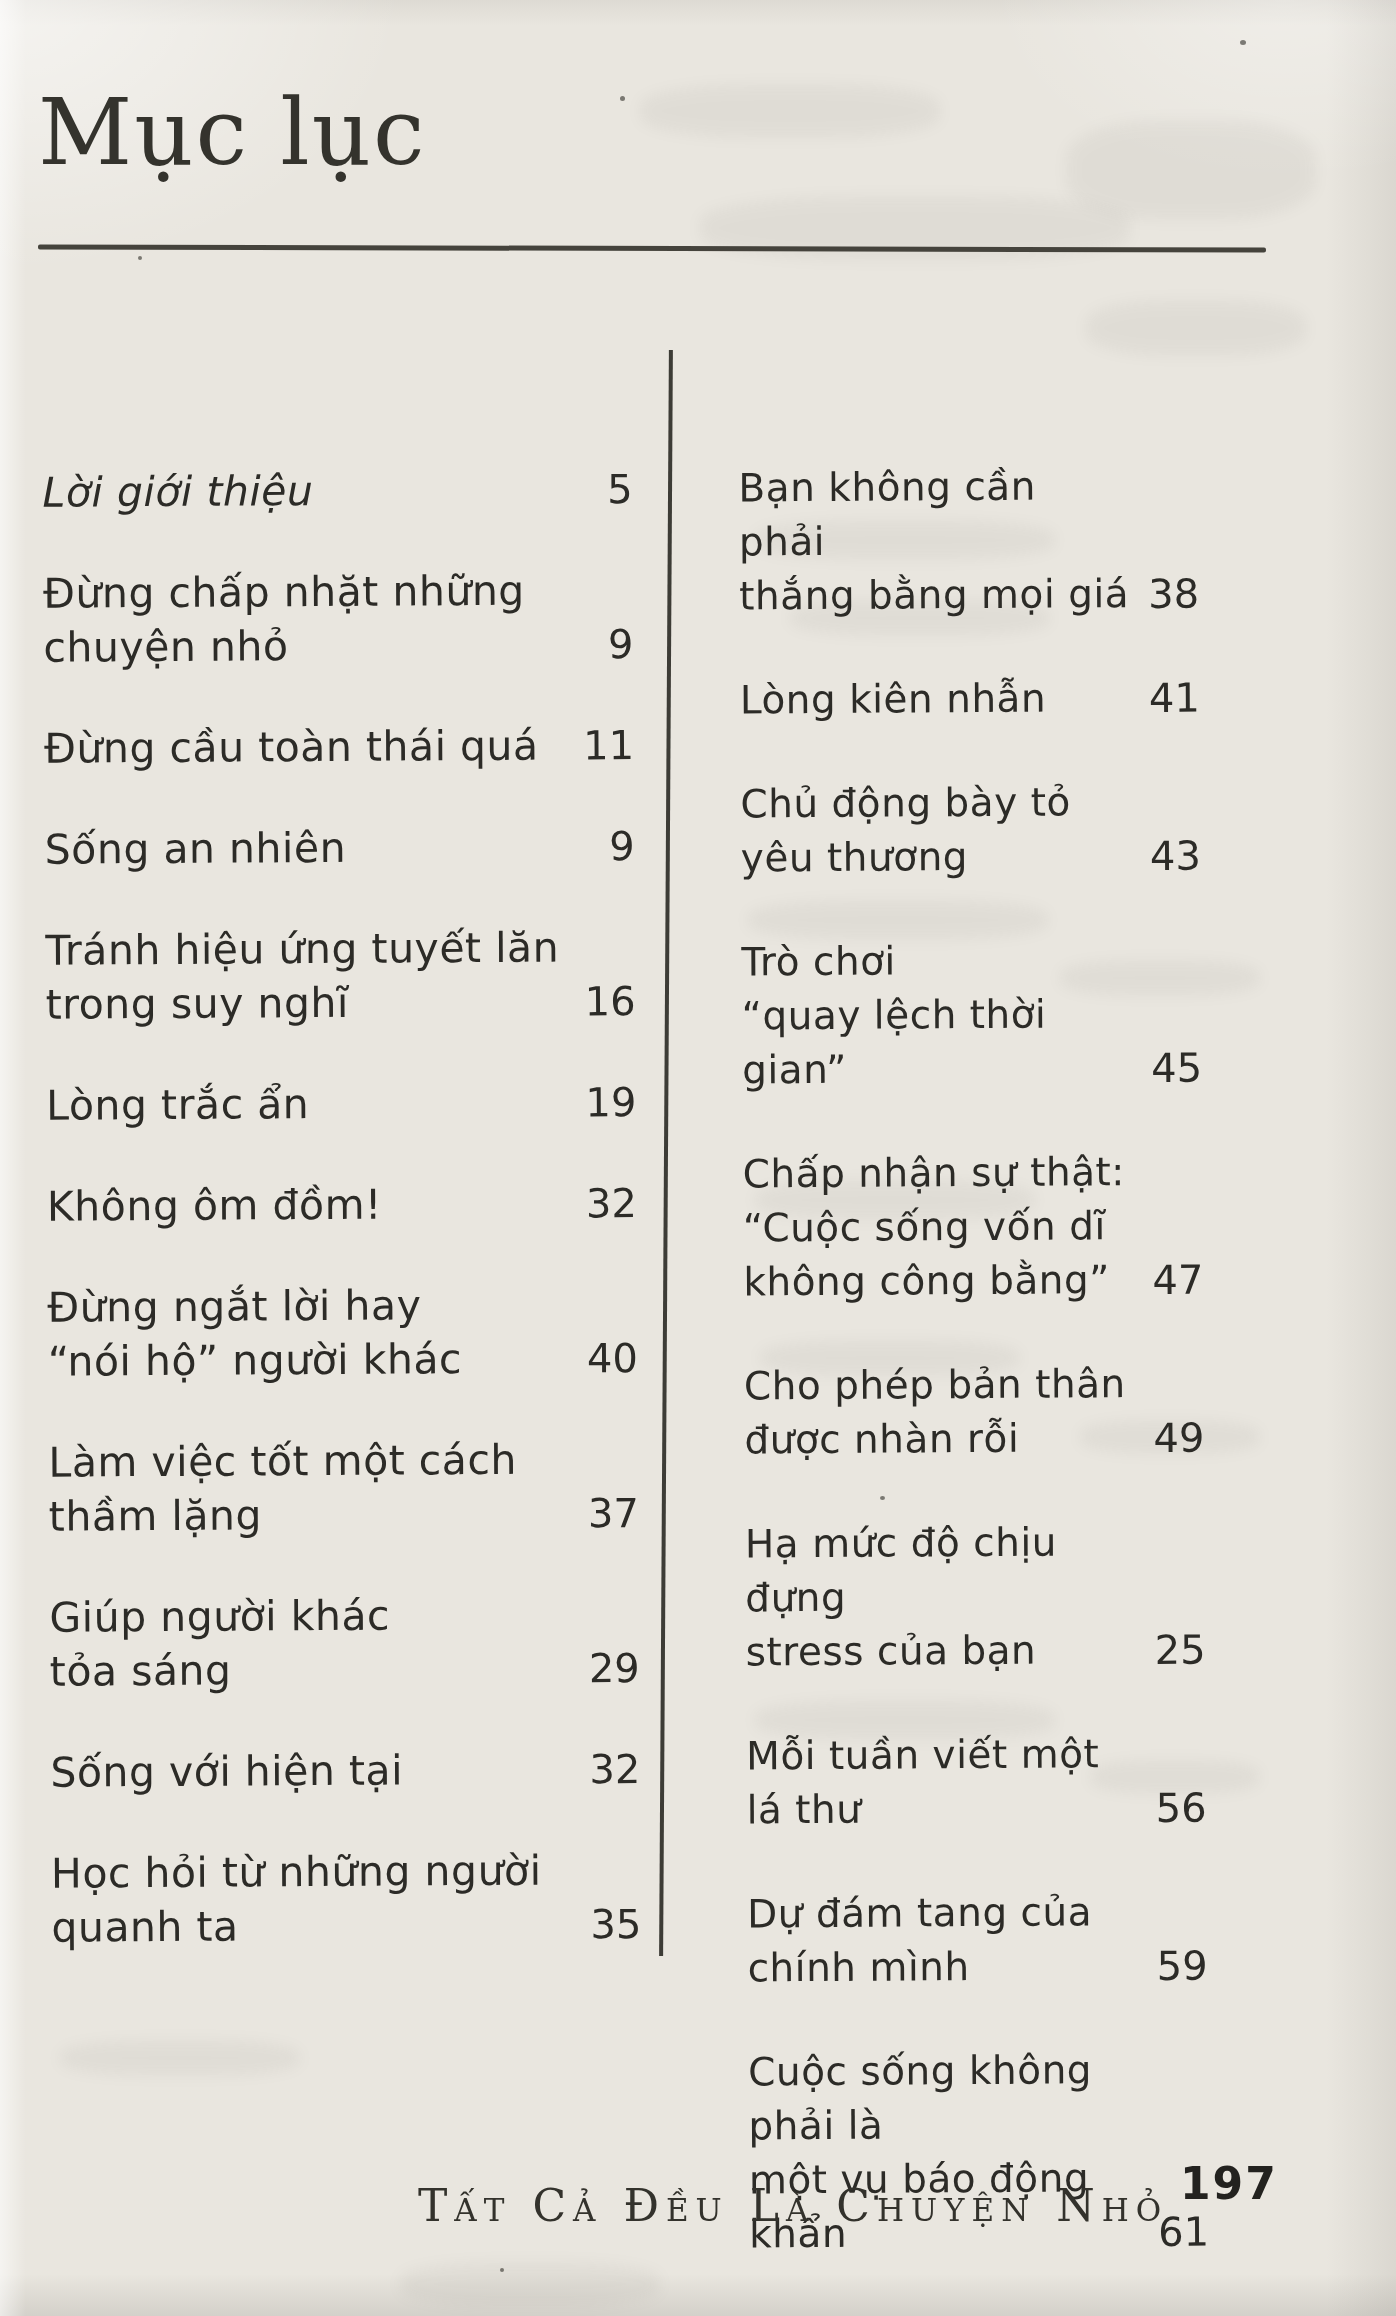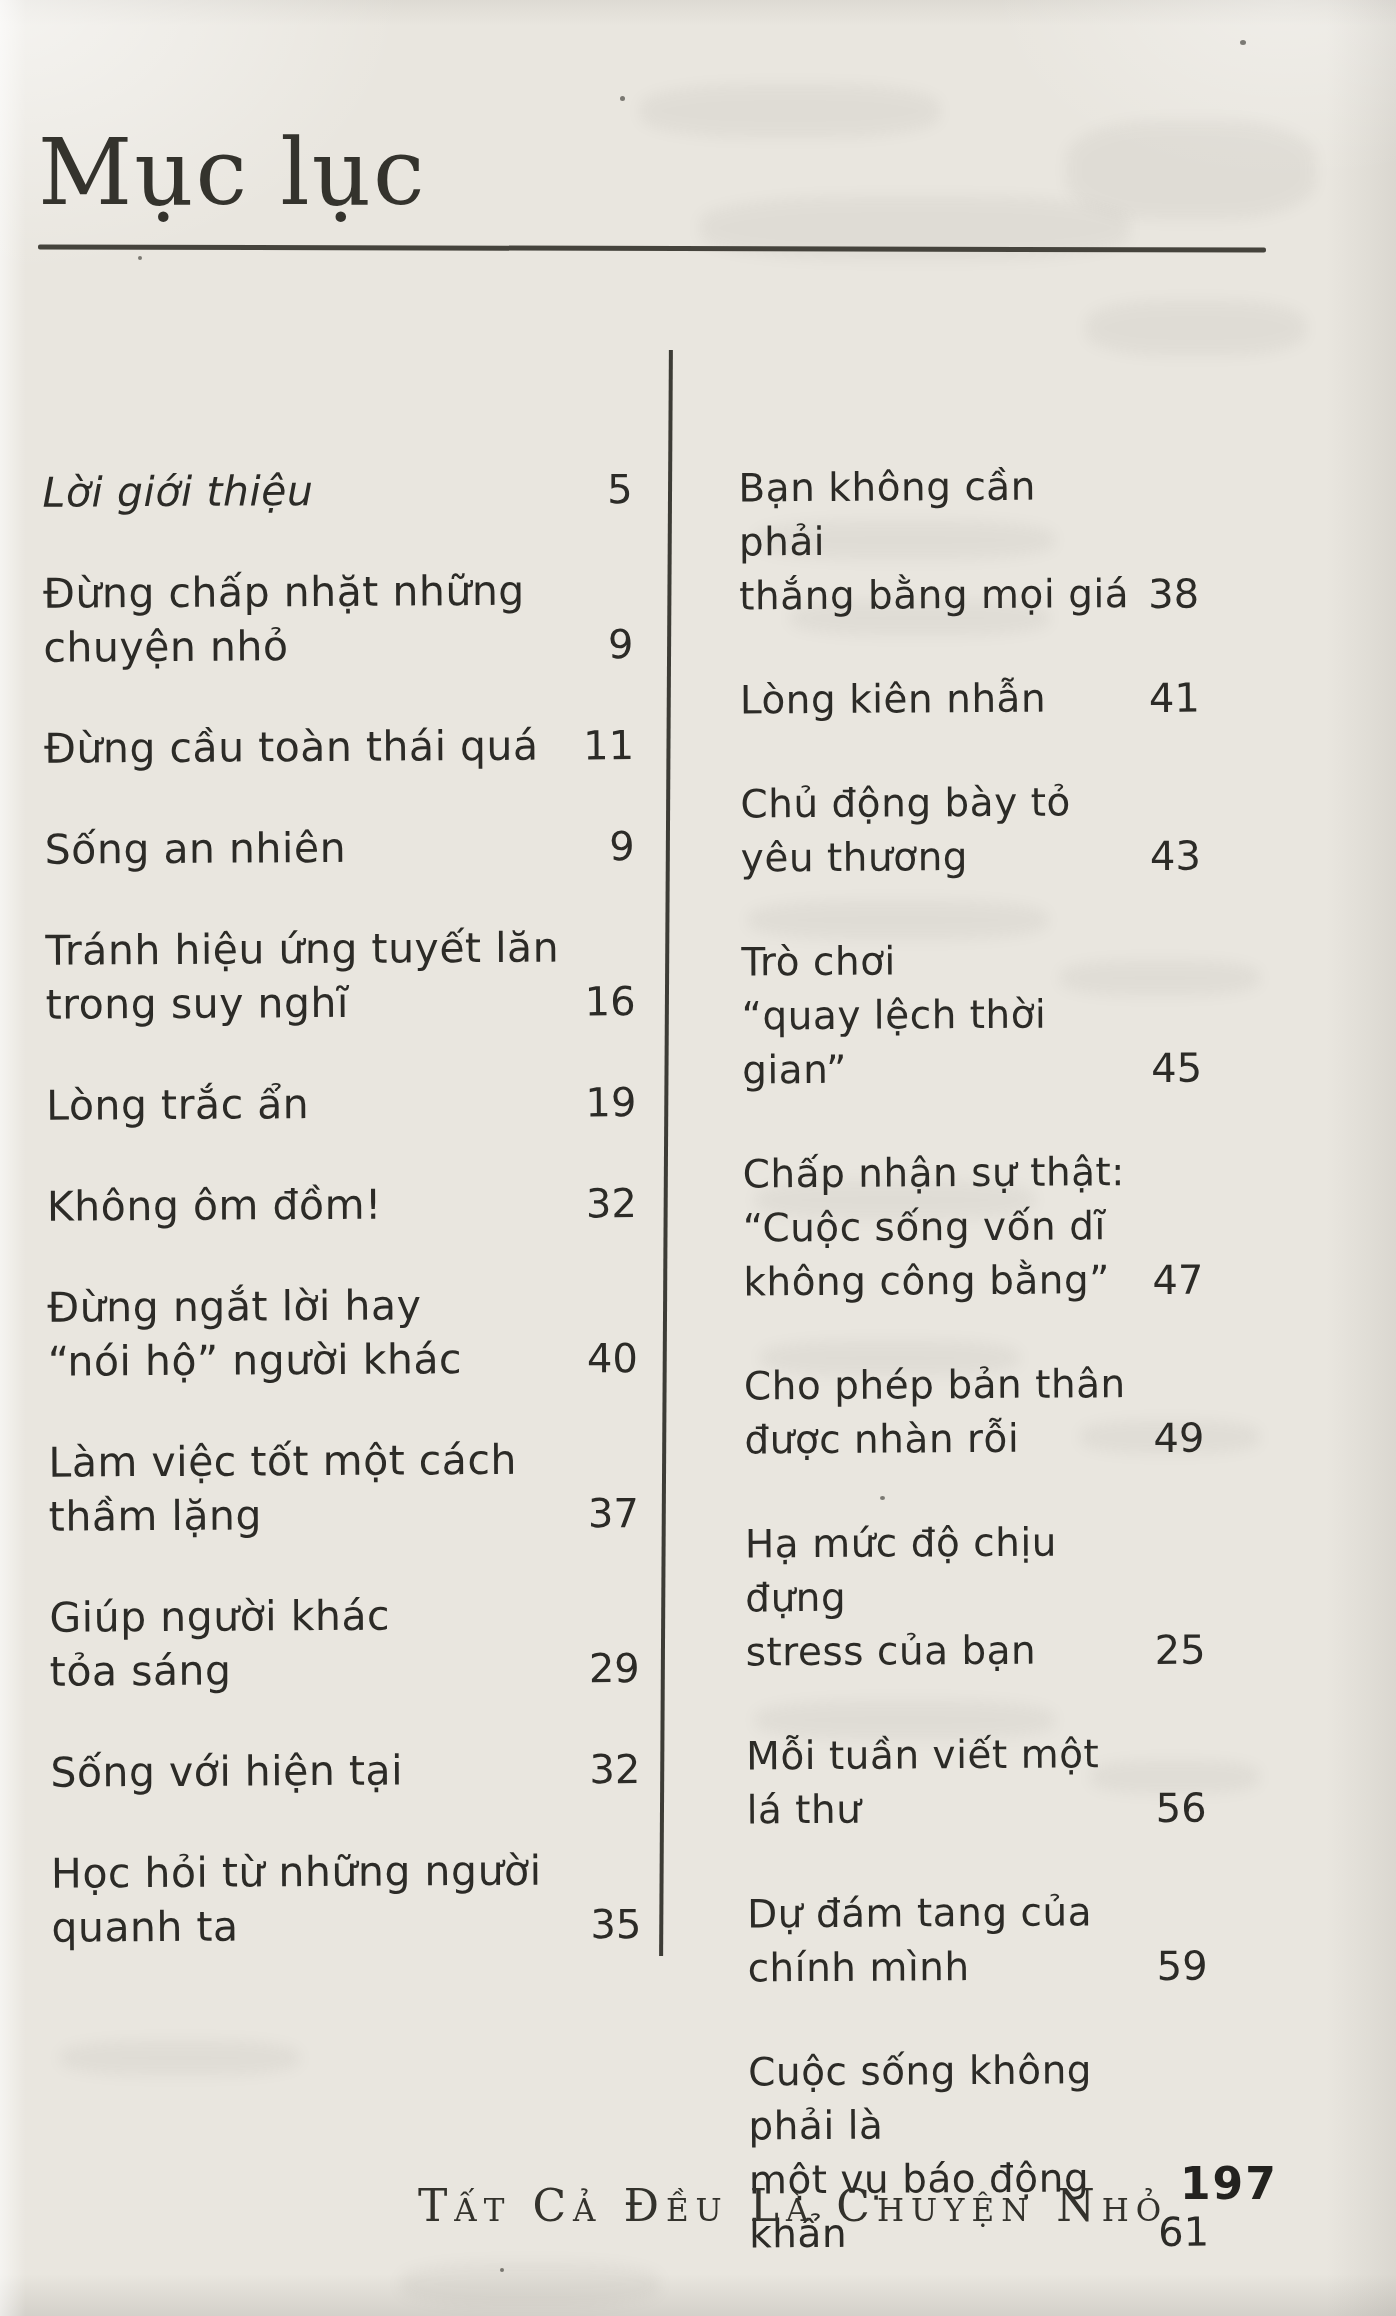--- a/index.html
+++ b/index.html
@@ -18,21 +18,21 @@
       linear-gradient(to right, rgba(255,255,255,.55) 0px, rgba(255,255,255,0) 26px),
       linear-gradient(to left, rgba(88,84,76,.10) 0px, rgba(88,84,76,0) 70px),
       linear-gradient(to bottom, rgba(88,84,76,.08) 0px, rgba(88,84,76,0) 26px),
       linear-gradient(to top, rgba(70,66,60,.13) 0px, rgba(70,66,60,0) 42px),
       #e9e6df;
   }
   .title {
     position:absolute; left:38px; top:82px;
     font-family:"DejaVu Serif","Liberation Serif",serif;
     font-weight:400; font-size:92px; line-height:1.1;
-    letter-spacing:2px; color:#34332d;margin-top:40px;
+    letter-spacing:2px; color:#34332d;
   }
   .title-rule {
     position:absolute; left:38px; top:246px; width:1228px; height:5px;
     background:#45433c; border-radius:2px; transform:rotate(.15deg);
   }
   .divider {
     position:absolute; left:664px; top:350px; width:4px; height:1606px;
     background:#3d3c36; transform:rotate(.35deg);
   }
   .toc {

